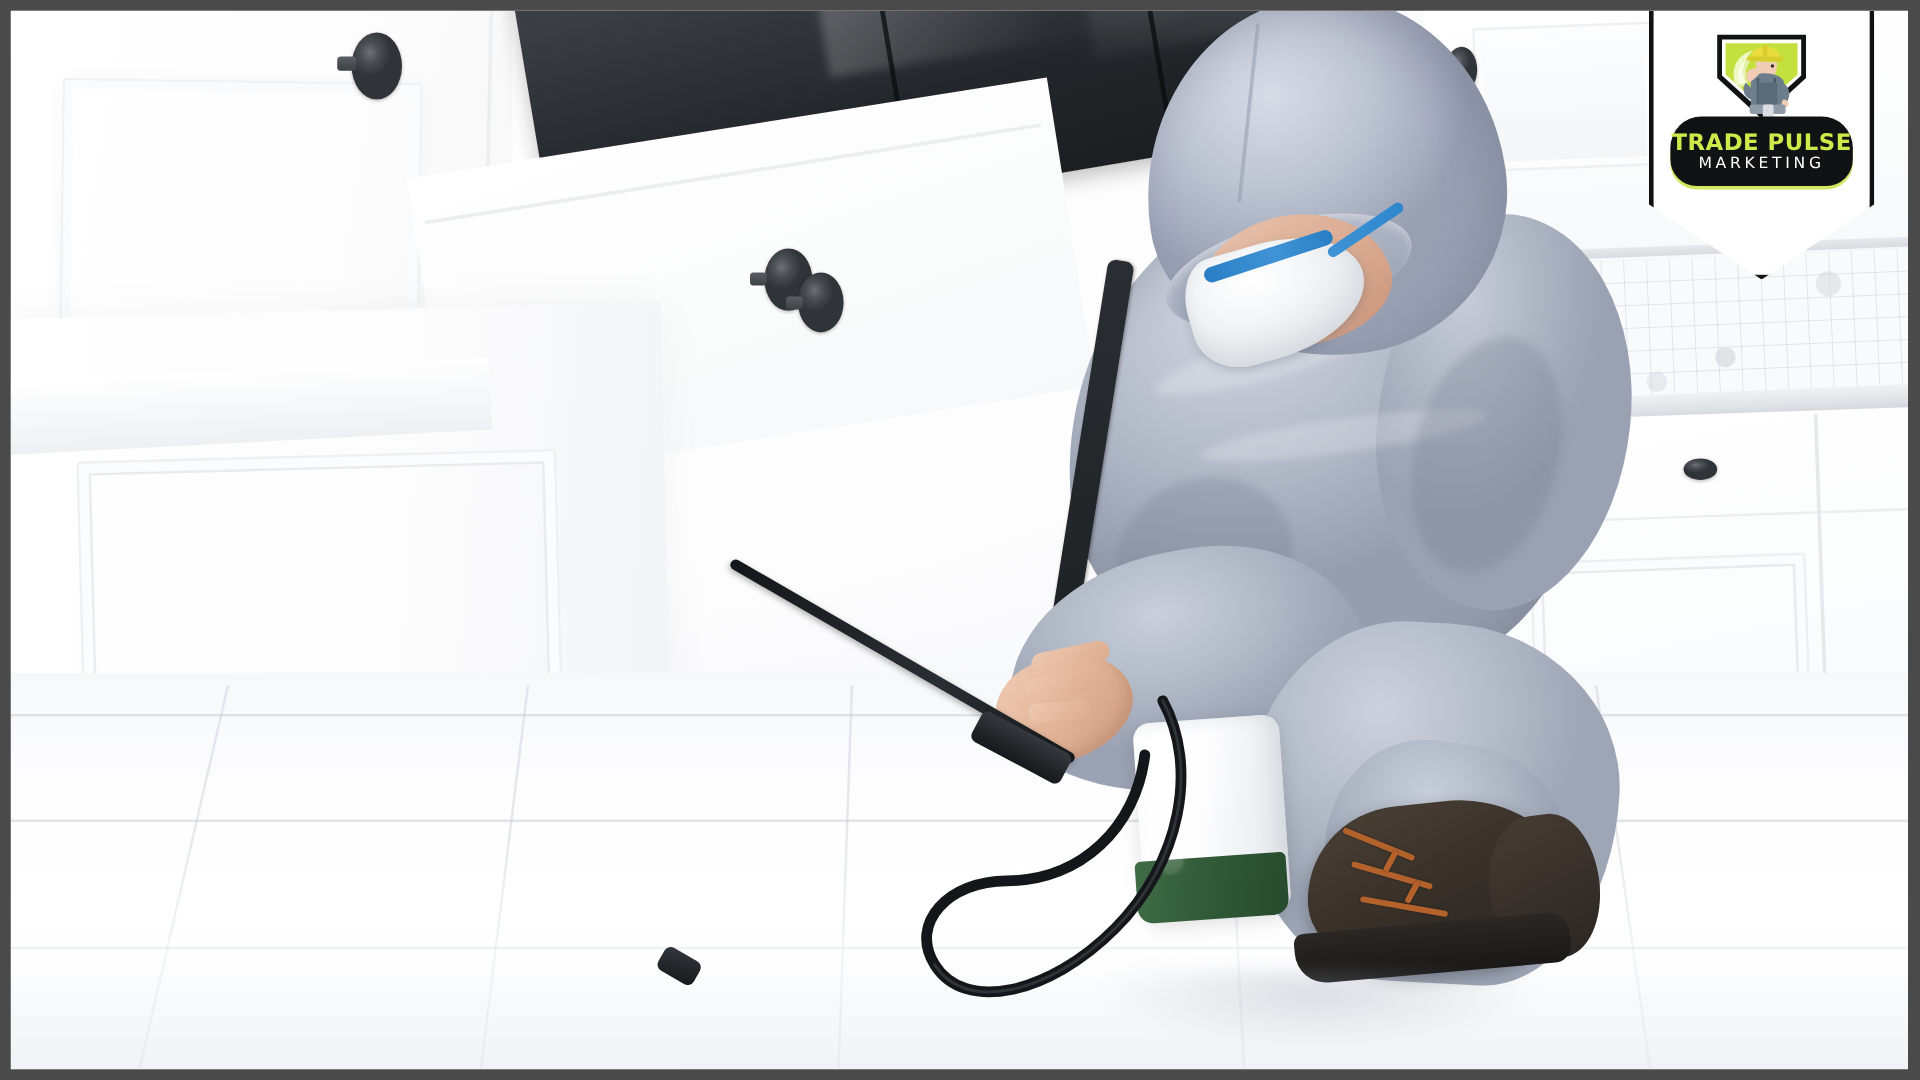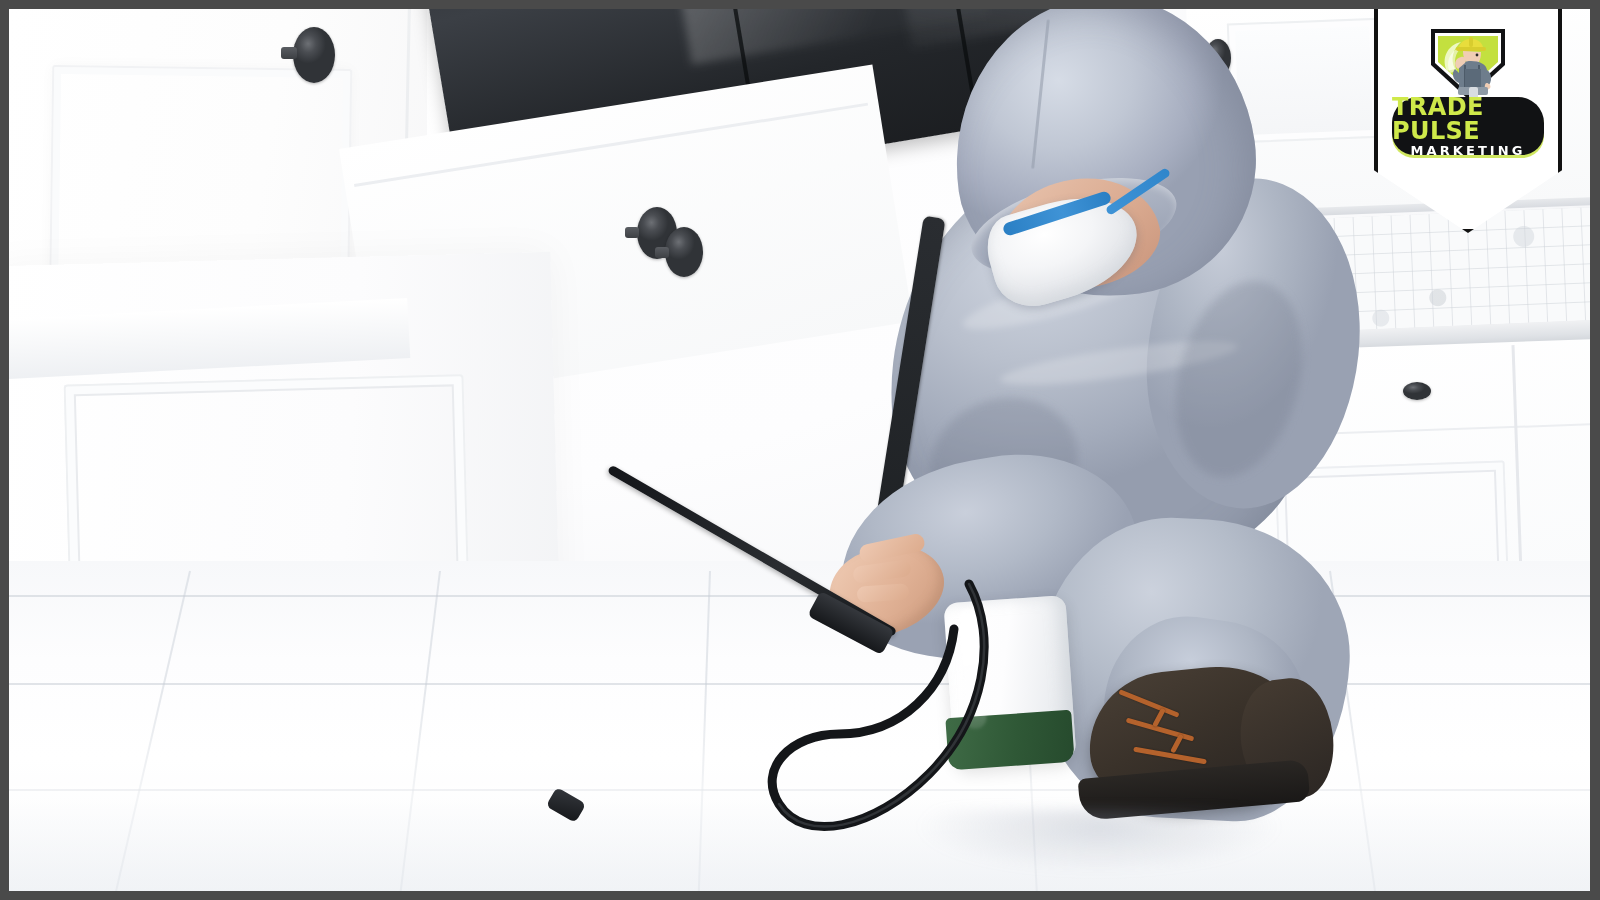--- a/index.html
+++ b/index.html
@@ -423,26 +423,26 @@
   .logo-pill{
     position:relative; width:152px; height:58px; margin-top:-6px;
     background:#111214;
     border-radius:26px 26px 22px 22px;
     box-shadow:0 3px 0 rgba(200,227,68,.85);
     display:flex; flex-direction:column; align-items:center; justify-content:center;
     gap:1px;
   }
   .logo-line1{
     font-family:"DejaVu Sans", sans-serif;
-    font-weight:700; font-size:24px; color:#cfe94a; letter-spacing:.4px;
+    font-weight:700; font-size:19px; color:#cfe94a; letter-spacing:.4px;
     line-height:1;
   }
   .logo-line2{
     font-family:"DejaVu Sans", sans-serif;
-    font-weight:700; font-size:13px; color:#ffffff; letter-spacing:3.1px;
+    font-weight:400; font-size:13px; color:#ffffff; letter-spacing:3.1px;
     line-height:1;
   }
 </style>
 </head>
 <body>
 
 <div class="frame">
   <div class="canvas">
 
     <div class="photo">

